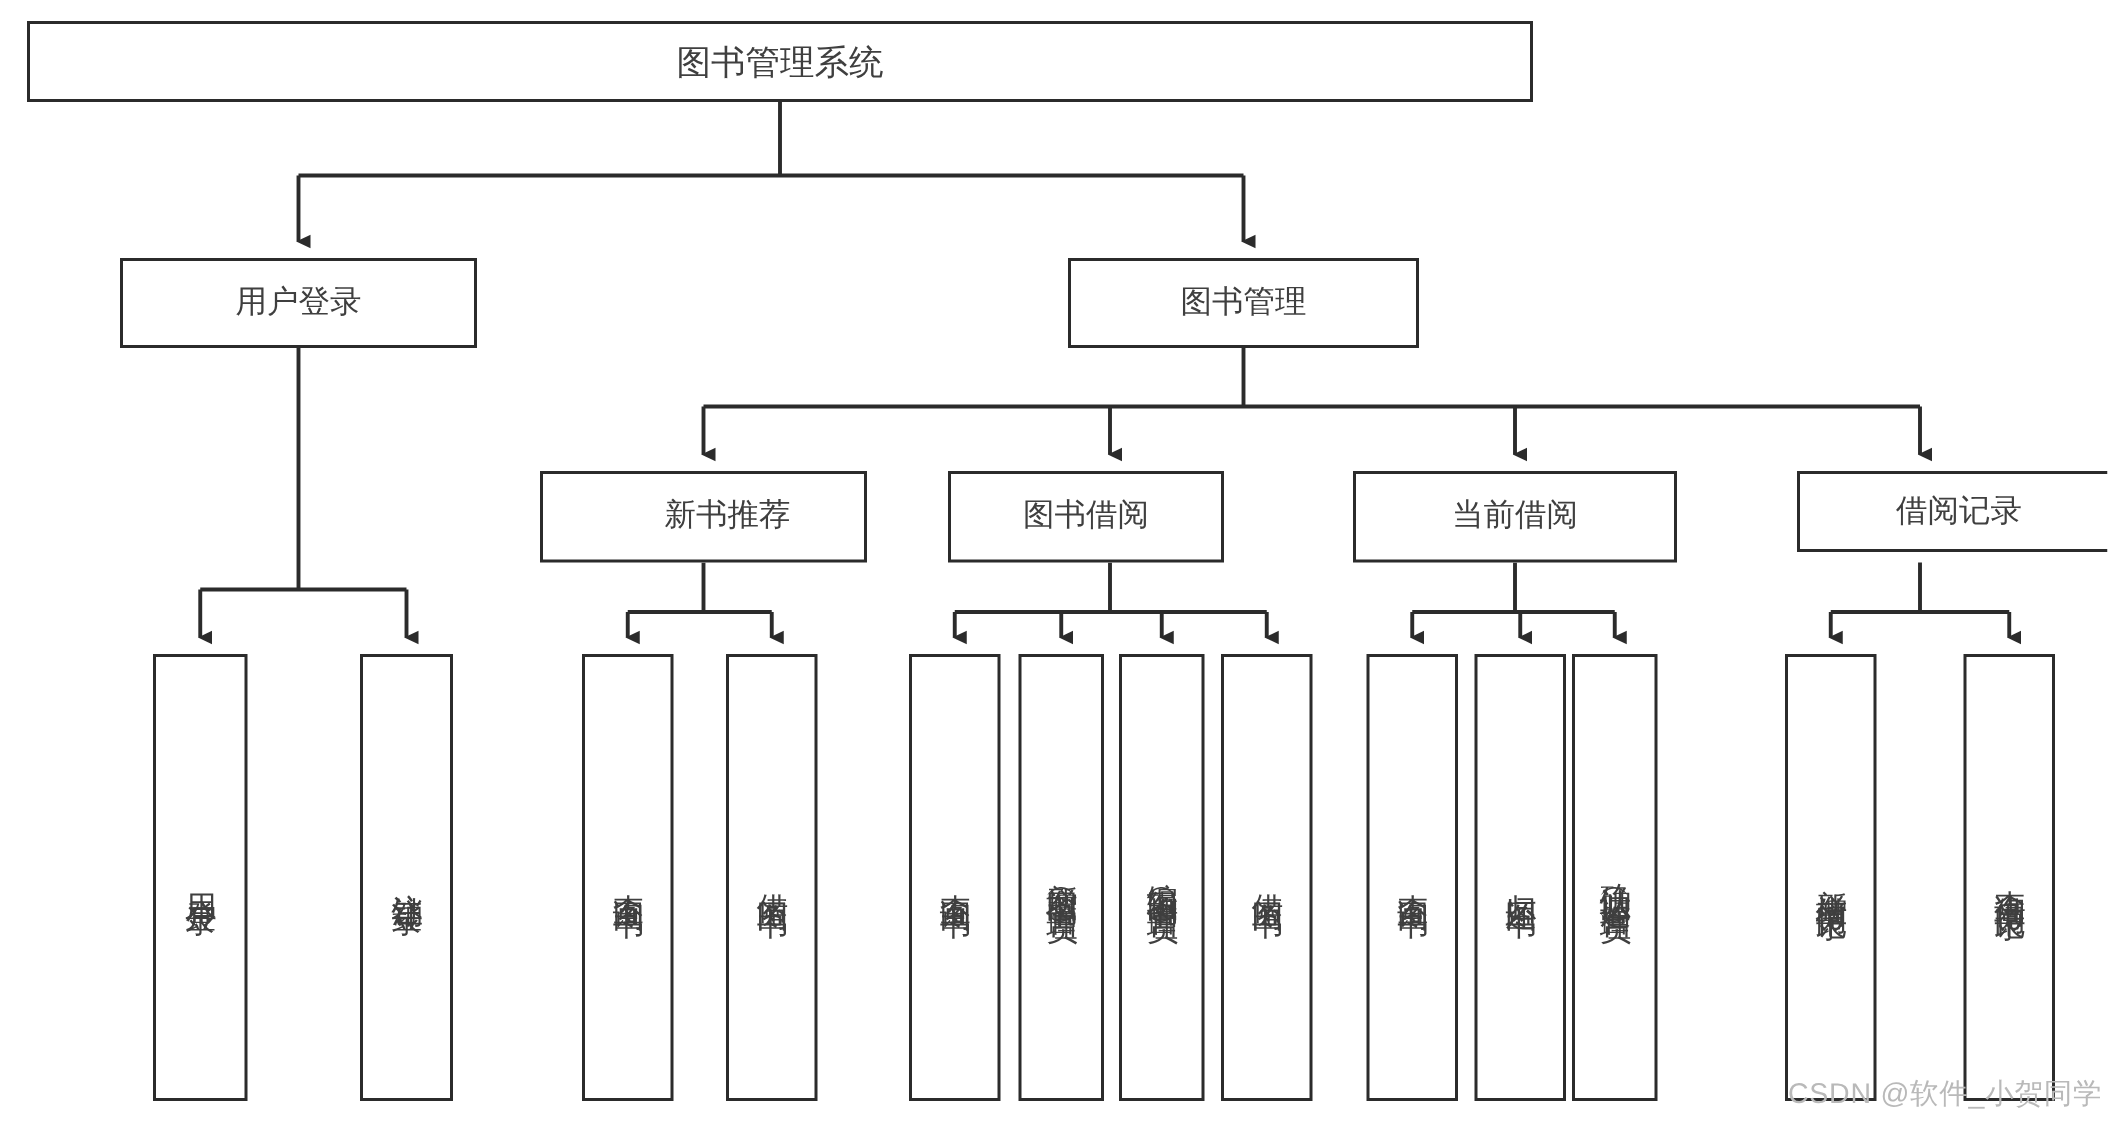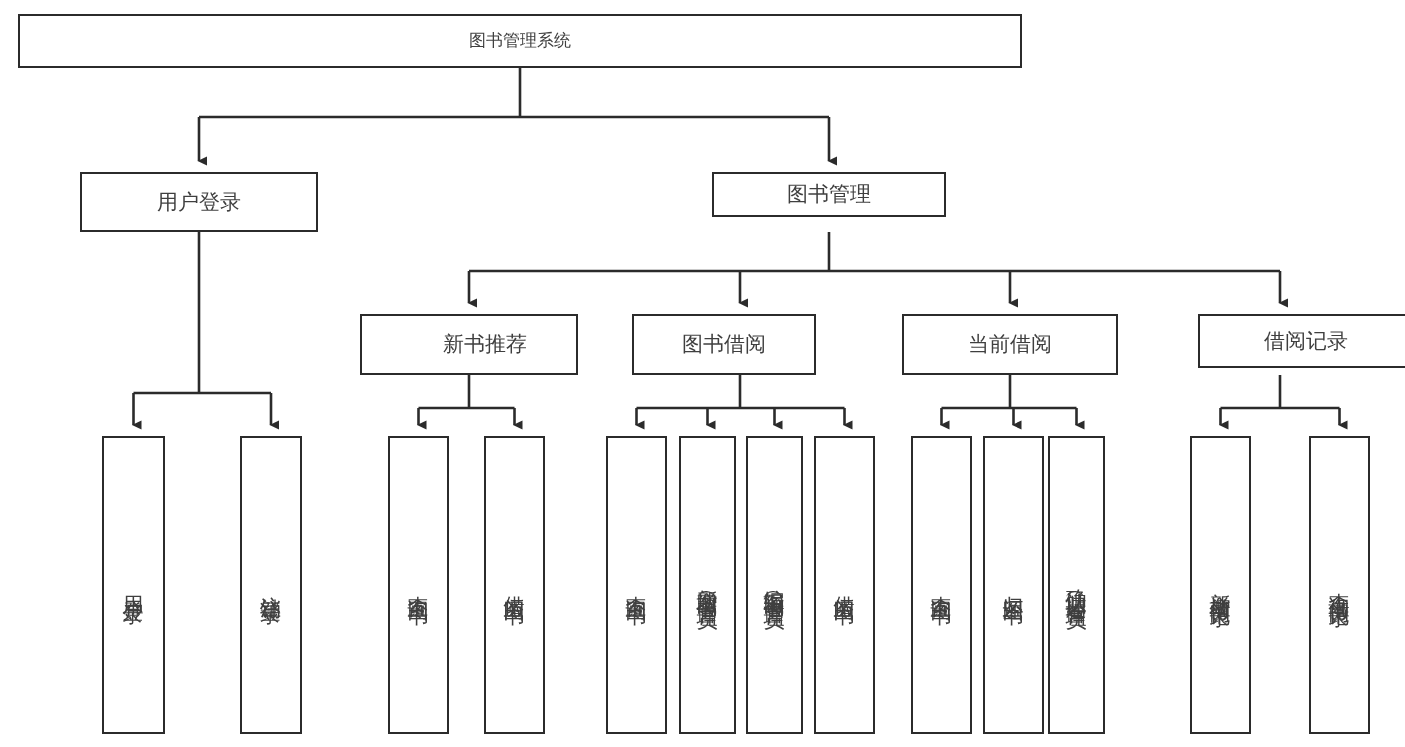--- a/index.html
+++ b/index.html
@@ -35,21 +35,21 @@
     justify-content: center;
     overflow: hidden;
   }
   .node-label {
     color: #3f3f3f;
     text-align: center;
     line-height: 1.08;
     white-space: nowrap;
   }
   .node-root .node-label {
-    font-size: 17px;
+    font-size: 23px;
   }
   .node-branch .node-label {
     font-size: 21px;
   }
   .node-leaf {
     align-items: center;
     justify-content: center;
   }
   .node-leaf .node-label {
     font-size: 21px;
@@ -115,21 +115,21 @@
       </g>
   </svg>
 
   <div id="nodes-layer">
       <div class="node-box node-root" style="left: 18px; top: 14px; width: 1004px; height: 54px;">
         <span class="node-label">图书管理系统</span>
       </div>
       <div class="node-box node-branch" style="left: 80px; top: 172px; width: 238px; height: 60px;">
         <span class="node-label">用户登录</span>
       </div>
-      <div class="node-box node-branch" style="left: 712px; top: 172px; width: 234px; height: 45px;">
+      <div class="node-box node-branch" style="left: 712px; top: 172px; width: 234px; height: 60px;">
         <span class="node-label">图书管理</span>
       </div>
       <div class="node-box node-branch" style="left: 360px; top: 314px; width: 218px; height: 61px; padding-left: 32px;">
         <span class="node-label">新书推荐</span>
       </div>
       <div class="node-box node-branch" style="left: 632px; top: 314px; width: 184px; height: 61px;">
         <span class="node-label">图书借阅</span>
       </div>
       <div class="node-box node-branch" style="left: 902px; top: 314px; width: 216px; height: 61px;">
         <span class="node-label">当前借阅</span>
@@ -171,14 +171,15 @@
         <span class="node-label">确认归还（管理员）</span>
       </div>
       <div class="node-box node-leaf" style="left: 1190px; top: 436px; width: 61px; height: 298px;">
         <span class="node-label">新增借阅记录</span>
       </div>
       <div class="node-box node-leaf" style="left: 1309px; top: 436px; width: 61px; height: 298px;">
         <span class="node-label">查询借阅记录</span>
       </div>
     </div>
 
+  <div class="watermark" style="left:1192px; top:716px;">CSDN @软件_小贺同学</div>
 
 </div>
 
 </body></html>

